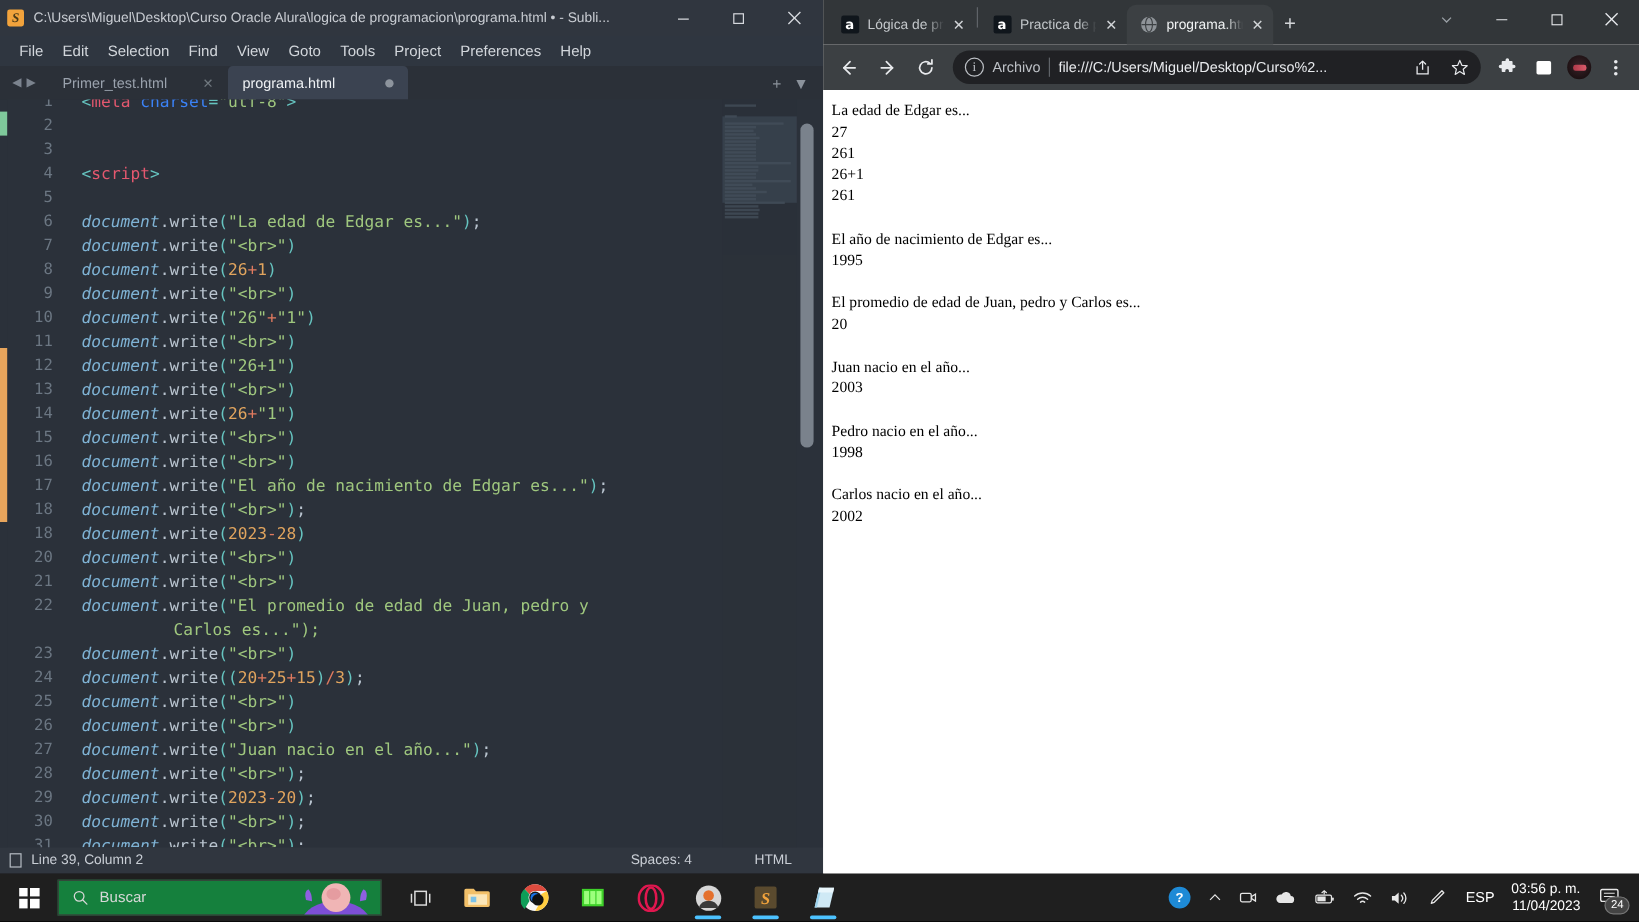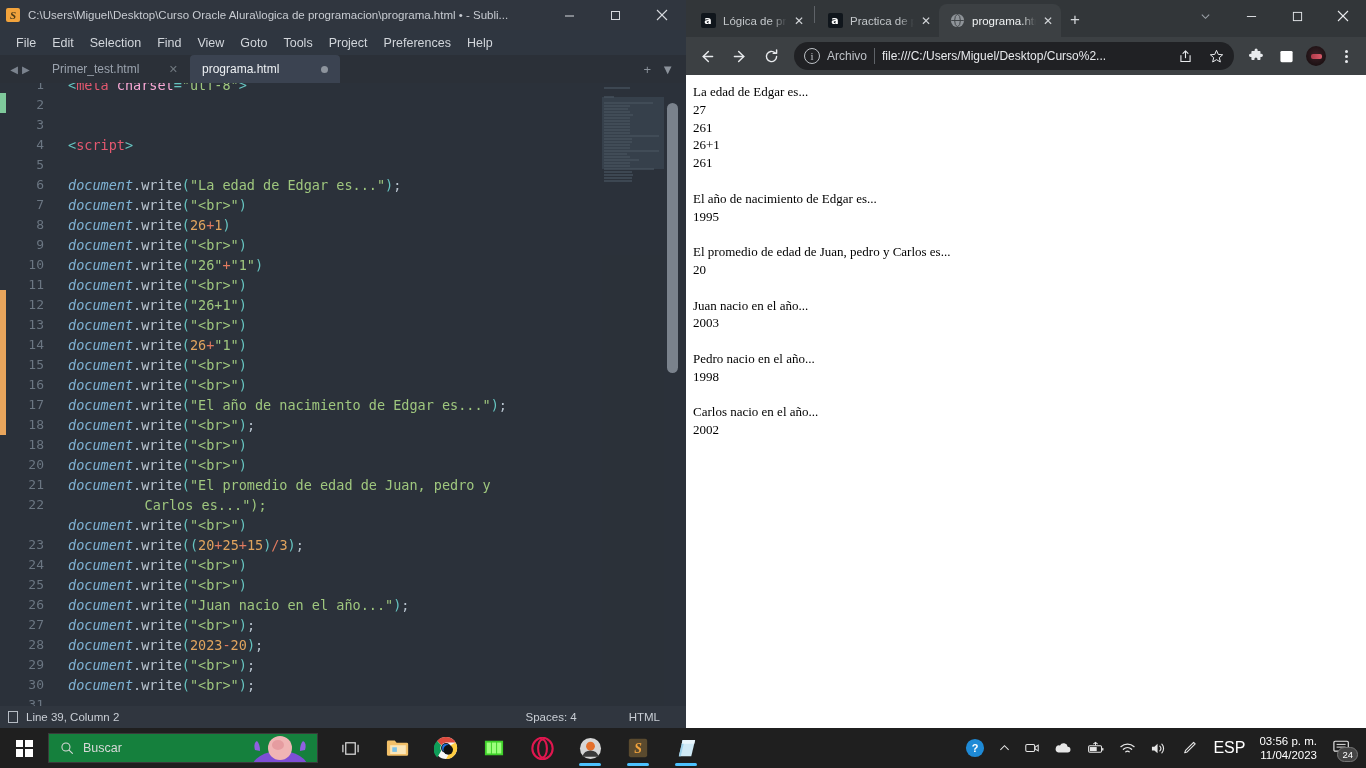--- a/index.html
+++ b/index.html
@@ -118,21 +118,21 @@
   .st-code .ln.wrapcont { padding-left: 44px; }
   .tk-doc   { color: #7fb3d5; font-style: italic; }
   .tk-dot   { color: #b9c4cf; }
   .tk-fn    { color: #b9c4cf; }
   .tk-paren { color: #66c4c0; }
   .tk-str   { color: #9fc77e; }
   .tk-num   { color: #e0a45e; }
   .tk-op    { color: #e07a5f; }
   .tk-tag   { color: #e4586f; }
   .tk-tagpunct { color: #66c4c0; }
-  .tk-attr  { color: #f9a8d4; }
+  .tk-attr  { color: #3b82f6; }
   .tk-semi  { color: #b9c4cf; }
 
   .st-minimap {
     position: absolute; right: 22px; top: 0;
     width: 62px; height: 100%;
     background: #2b313a; opacity: .85;
     padding: 4px 2px;
   }
   .mm-line { height: 2px; margin-bottom: 1px; background: #4a5562; opacity:.75; }
   .mm-sel {
@@ -311,21 +311,21 @@
     gap: 0; padding-right: 4px; color: #e6e6e6;
   }
   .tray-item {
     padding: 0 7px; height: 40px; display: flex;
     align-items: center; justify-content: center; font-size: 12px;
   }
   .tray-clock {
     text-align: right; line-height: 14px; font-size: 11.5px;
     padding: 0 8px 0 6px; color: #ffffff;
   }
-  .tray-lang { font-size: 16px; padding: 0 8px; color: #ffffff; }
+  .tray-lang { font-size: 12px; padding: 0 8px; color: #ffffff; }
   .tray-notif { padding-right: 10px; position: relative; }
   .notif-badge {
     position: absolute; right: 4px; bottom: 6px;
     background: #444; color: #fff; border-radius: 9px;
     font-size: 9.5px; padding: 0 4px; line-height: 13px;
     border: 1px solid #777;
   }
 </style>
 </head>
 <body>
@@ -444,20 +444,21 @@
           <div class="ln"><span class="tk-doc">document</span><span class="tk-dot">.</span><span class="tk-fn">write</span><span class="tk-paren">(</span><span class="tk-str">"&lt;br&gt;"</span><span class="tk-paren">)</span></div>
           <div class="ln"><span class="tk-doc">document</span><span class="tk-dot">.</span><span class="tk-fn">write</span><span class="tk-paren">(</span><span class="tk-str">"26"</span><span class="tk-op">+</span><span class="tk-str">"1"</span><span class="tk-paren">)</span></div>
           <div class="ln"><span class="tk-doc">document</span><span class="tk-dot">.</span><span class="tk-fn">write</span><span class="tk-paren">(</span><span class="tk-str">"&lt;br&gt;"</span><span class="tk-paren">)</span></div>
           <div class="ln"><span class="tk-doc">document</span><span class="tk-dot">.</span><span class="tk-fn">write</span><span class="tk-paren">(</span><span class="tk-str">"26+1"</span><span class="tk-paren">)</span></div>
           <div class="ln"><span class="tk-doc">document</span><span class="tk-dot">.</span><span class="tk-fn">write</span><span class="tk-paren">(</span><span class="tk-str">"&lt;br&gt;"</span><span class="tk-paren">)</span></div>
           <div class="ln"><span class="tk-doc">document</span><span class="tk-dot">.</span><span class="tk-fn">write</span><span class="tk-paren">(</span><span class="tk-num">26</span><span class="tk-op">+</span><span class="tk-str">"1"</span><span class="tk-paren">)</span></div>
           <div class="ln"><span class="tk-doc">document</span><span class="tk-dot">.</span><span class="tk-fn">write</span><span class="tk-paren">(</span><span class="tk-str">"&lt;br&gt;"</span><span class="tk-paren">)</span></div>
           <div class="ln"><span class="tk-doc">document</span><span class="tk-dot">.</span><span class="tk-fn">write</span><span class="tk-paren">(</span><span class="tk-str">"&lt;br&gt;"</span><span class="tk-paren">)</span></div>
           <div class="ln"><span class="tk-doc">document</span><span class="tk-dot">.</span><span class="tk-fn">write</span><span class="tk-paren">(</span><span class="tk-str">"El año de nacimiento de Edgar es..."</span><span class="tk-paren">)</span><span class="tk-semi">;</span></div>
           <div class="ln"><span class="tk-doc">document</span><span class="tk-dot">.</span><span class="tk-fn">write</span><span class="tk-paren">(</span><span class="tk-str">"&lt;br&gt;"</span><span class="tk-paren">)</span><span class="tk-semi">;</span></div>
+          <div class="ln"><span class="tk-doc">document</span><span class="tk-dot">.</span><span class="tk-fn">write</span><span class="tk-paren">(</span><span class="tk-num">2023</span><span class="tk-op">-</span><span class="tk-num">28</span><span class="tk-paren">)</span></div>
           <div class="ln"><span class="tk-doc">document</span><span class="tk-dot">.</span><span class="tk-fn">write</span><span class="tk-paren">(</span><span class="tk-str">"&lt;br&gt;"</span><span class="tk-paren">)</span></div>
           <div class="ln"><span class="tk-doc">document</span><span class="tk-dot">.</span><span class="tk-fn">write</span><span class="tk-paren">(</span><span class="tk-str">"&lt;br&gt;"</span><span class="tk-paren">)</span></div>
           <div class="ln"><span class="tk-doc">document</span><span class="tk-dot">.</span><span class="tk-fn">write</span><span class="tk-paren">(</span><span class="tk-str">"El promedio de edad de Juan, pedro y</span></div>
           <div class="ln wrapcont">    <span class="tk-str">C</span><span class="tk-str">a</span><span class="tk-str">r</span><span class="tk-str">l</span><span class="tk-str">o</span><span class="tk-str">s</span><span class="tk-str"> </span><span class="tk-str">e</span><span class="tk-str">s</span><span class="tk-str">.</span><span class="tk-str">.</span><span class="tk-str">.</span><span class="tk-str">");</span></div>
           <div class="ln"><span class="tk-doc">document</span><span class="tk-dot">.</span><span class="tk-fn">write</span><span class="tk-paren">(</span><span class="tk-str">"&lt;br&gt;"</span><span class="tk-paren">)</span></div>
           <div class="ln"><span class="tk-doc">document</span><span class="tk-dot">.</span><span class="tk-fn">write</span><span class="tk-paren">(</span><span class="tk-paren">(</span><span class="tk-num">20</span><span class="tk-op">+</span><span class="tk-num">25</span><span class="tk-op">+</span><span class="tk-num">15</span><span class="tk-paren">)</span><span class="tk-op">/</span><span class="tk-num">3</span><span class="tk-paren">)</span><span class="tk-semi">;</span></div>
           <div class="ln"><span class="tk-doc">document</span><span class="tk-dot">.</span><span class="tk-fn">write</span><span class="tk-paren">(</span><span class="tk-str">"&lt;br&gt;"</span><span class="tk-paren">)</span></div>
           <div class="ln"><span class="tk-doc">document</span><span class="tk-dot">.</span><span class="tk-fn">write</span><span class="tk-paren">(</span><span class="tk-str">"&lt;br&gt;"</span><span class="tk-paren">)</span></div>
           <div class="ln"><span class="tk-doc">document</span><span class="tk-dot">.</span><span class="tk-fn">write</span><span class="tk-paren">(</span><span class="tk-str">"Juan nacio en el año..."</span><span class="tk-paren">)</span><span class="tk-semi">;</span></div>
           <div class="ln"><span class="tk-doc">document</span><span class="tk-dot">.</span><span class="tk-fn">write</span><span class="tk-paren">(</span><span class="tk-str">"&lt;br&gt;"</span><span class="tk-paren">)</span><span class="tk-semi">;</span></div>

